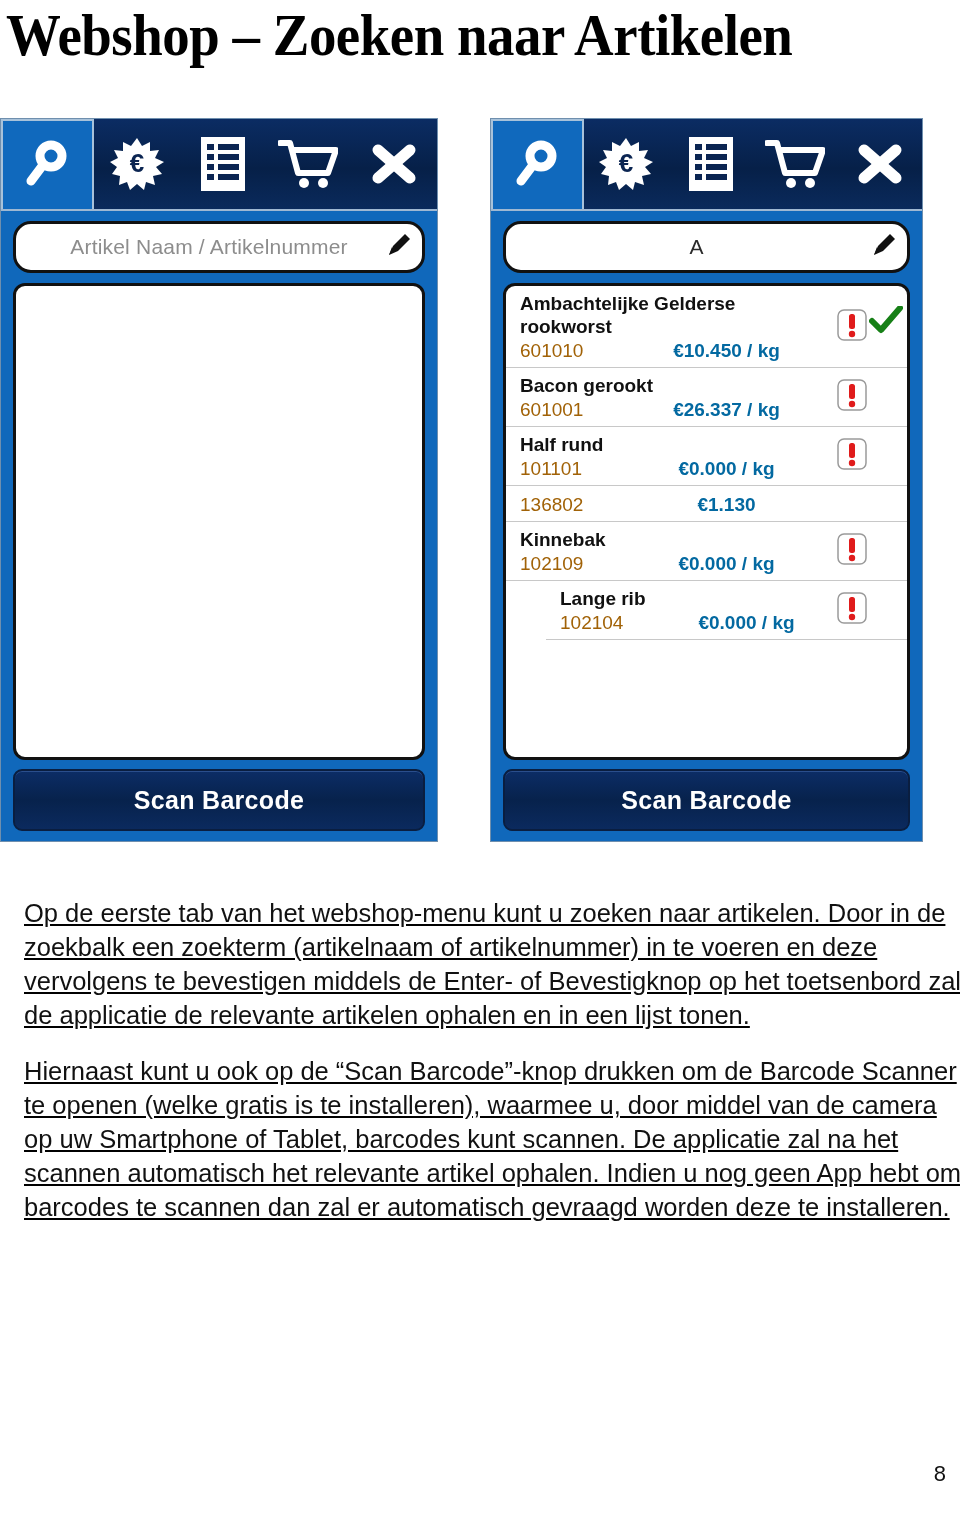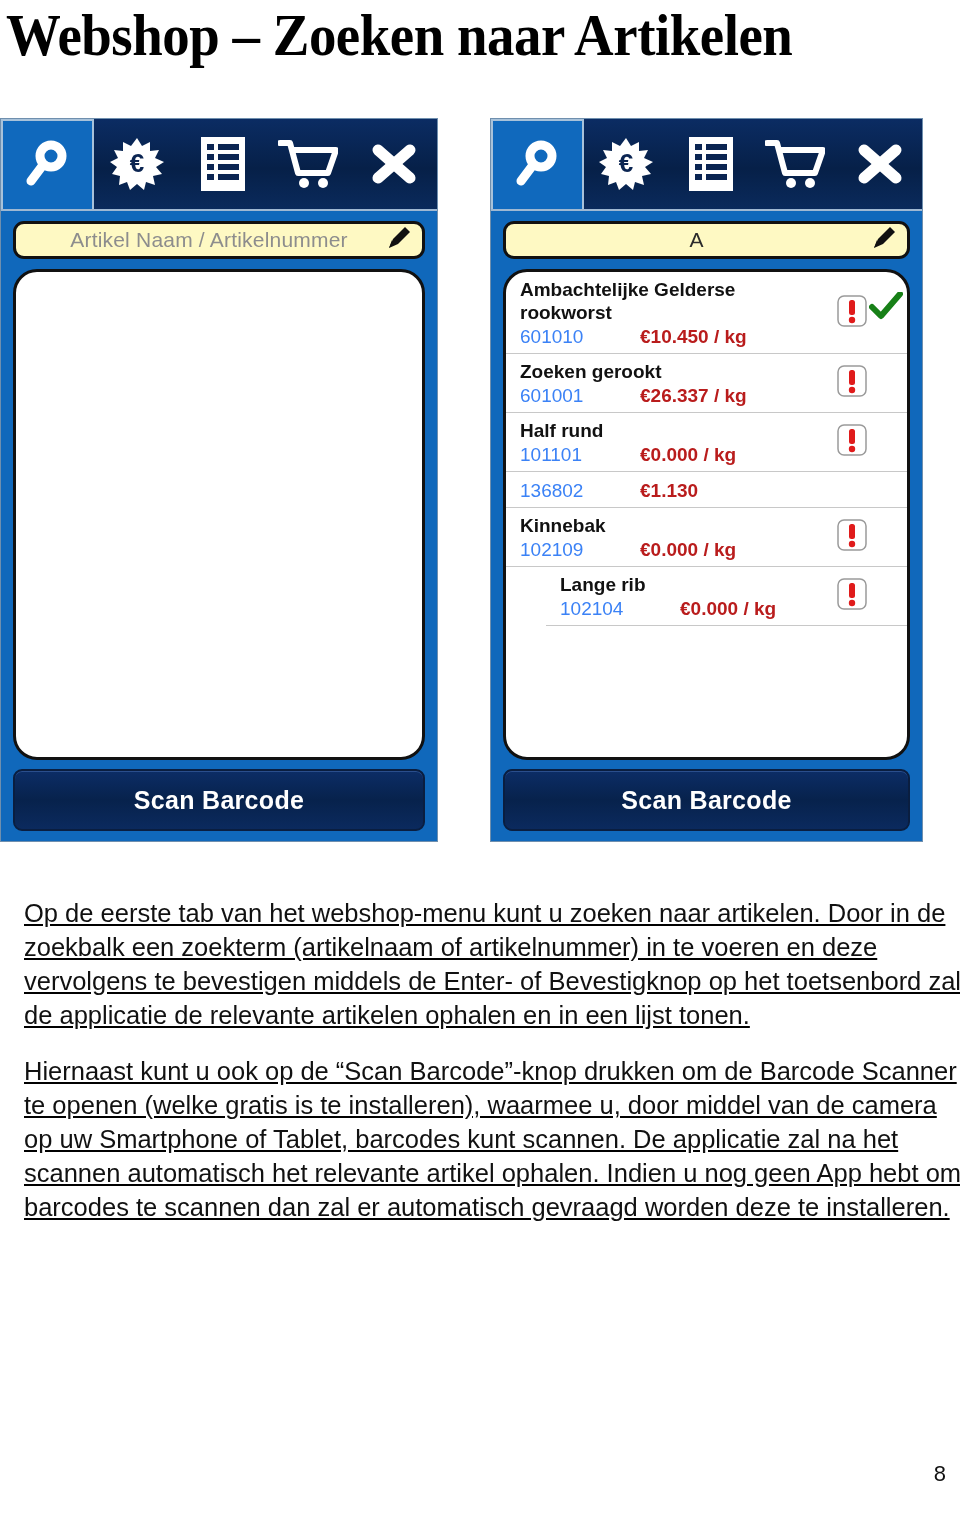--- a/index.html
+++ b/index.html
@@ -77,24 +77,24 @@
     flex: 0 0 93px;
   }
   .tab svg { display: block; }
 
   
   .searchbar-wrap {
     padding: 10px 12px 0 12px;
   }
   .searchbar {
     position: relative;
-    height: 38px;
-    background: #fef9c3;
+    height: 52px;
+    background: #ffffff;
     border: 3px solid #111111;
-    border-radius: 11px;
+    border-radius: 18px;
     box-sizing: border-box;
     display: flex;
     align-items: center;
     justify-content: center;
   }
   .searchbar .value {
     font-size: 21px;
     color: #8d8d8d;
     letter-spacing: 0.2px;
     padding-right: 20px;
@@ -111,21 +111,21 @@
   .listwrap {
     flex: 1 1 auto;
     padding: 10px 12px 0 12px;
     min-height: 0;
     display: flex;
   }
   .listbox {
     flex: 1 1 auto;
     background: #ffffff;
     border: 3px solid #111111;
-    border-radius: 24px;
+    border-radius: 12px;
     box-sizing: border-box;
     overflow: hidden;
   }
   .row {
     position: relative;
     padding: 6px 12px 5px 14px;
     border-bottom: 1px solid #c8c8c8;
     box-sizing: border-box;
   }
   .row:last-child { border-bottom: 1px solid #c8c8c8; margin-left: 40px; }
@@ -136,30 +136,30 @@
     line-height: 23px;
     max-width: 280px;
   }
   .row .bottomline {
     display: flex;
     align-items: baseline;
     margin-top: 2px;
   }
   .row .code {
     font-size: 19px;
-    color: #3b82f6;
+    color: #a16207;
     width: 120px;
     flex: 0 0 120px;
   }
   .row .price {
     font-size: 19px;
     font-weight: bold;
-    color: #b91c1c;
+    color: #0369a1;
     flex: 1 1 auto;
-    text-align: left;
+    text-align: center;
     padding-right: 82px;
   }
   .warn {
     position: absolute;
     right: 40px;
     top: 50%;
     transform: translateY(-50%);
   }
   .check {
     position: absolute;
@@ -381,21 +381,21 @@
             <span class="warn"><svg width="30" height="32" viewBox="0 0 30 32">
                 <rect x="1" y="1" width="28" height="30" rx="6" ry="6" fill="#ffffff" stroke="#9a9a9a" stroke-width="1.5"></rect>
                 <rect x="12" y="5" width="6" height="15" rx="2.5" fill="#e01b1b"></rect>
                 <circle cx="15" cy="25" r="3.2" fill="#e01b1b"></circle>
               </svg></span>
             <span class="check"><svg width="34" height="30" viewBox="0 0 34 30">
                 <path d="M3 15 L12 24 L31 2" fill="none" stroke="#178017" stroke-width="6" stroke-linecap="round" stroke-linejoin="round"></path>
               </svg></span>
           </div>
           <div class="row">
-            <div class="name">Zoeken gerookt</div>
+            <div class="name">Bacon gerookt</div>
             <div class="bottomline">
               <span class="code">601001</span>
               <span class="price">€26.337 / kg</span>
             </div>
             <span class="warn"><svg width="30" height="32" viewBox="0 0 30 32">
                 <rect x="1" y="1" width="28" height="30" rx="6" ry="6" fill="#ffffff" stroke="#9a9a9a" stroke-width="1.5"></rect>
                 <rect x="12" y="5" width="6" height="15" rx="2.5" fill="#e01b1b"></rect>
                 <circle cx="15" cy="25" r="3.2" fill="#e01b1b"></circle>
               </svg></span>
           </div>

